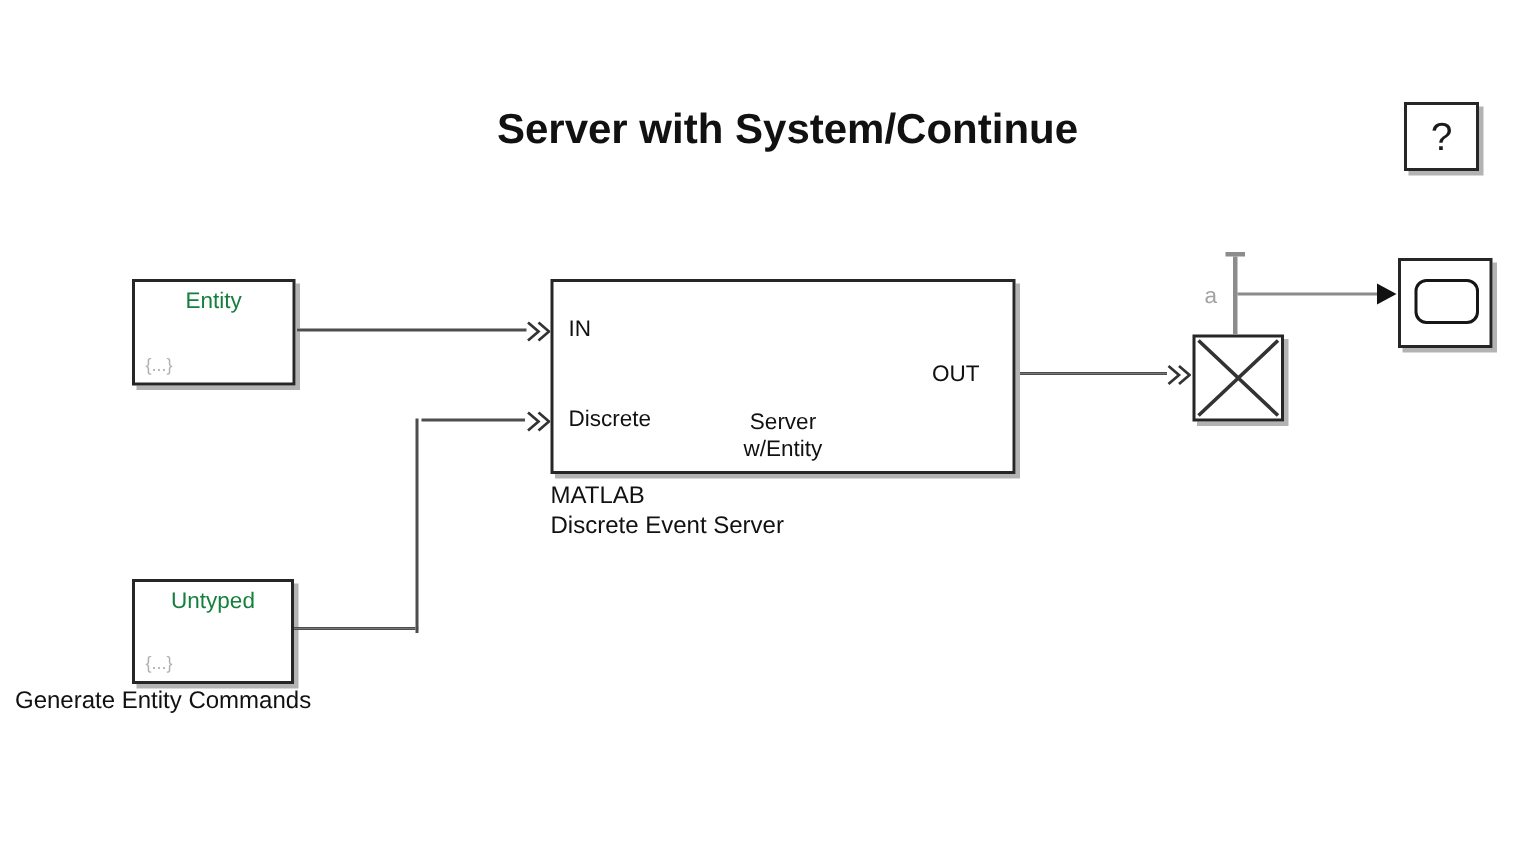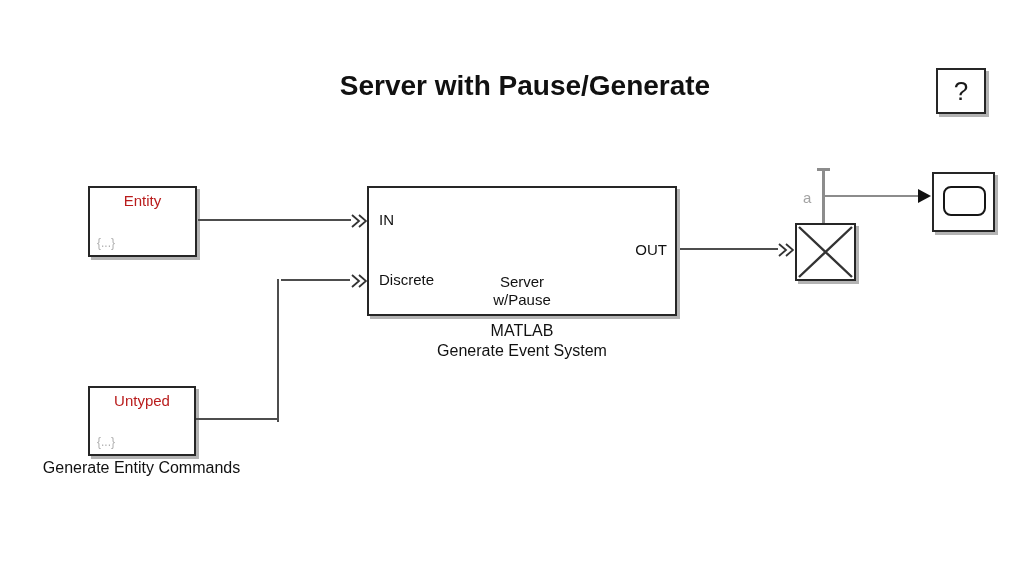--- a/index.html
+++ b/index.html
@@ -23,37 +23,37 @@
   }
   .help-block {
     left: 936px; top: 68px; width: 50px; height: 46px;
     display: flex; align-items: center; justify-content: center;
     font-size: 26px; color: #1a1a1a;
   }
   .entity-block  { left: 88px; top: 186px; width: 109px; height: 71px; }
   .untyped-block { left: 88px; top: 386px; width: 108px; height: 70px; padding-left: 24px; }
   .gen-label {
     position: absolute; left: 0; right: 0; top: 4px;
-    text-align: center; font-size: 15px; color: #b91c1c;
+    text-align: center; font-size: 15px; color: #15803d;
   }
   .gen-badge {
     position: absolute; left: 7px; bottom: 5px;
     font-size: 12px; color: #b0b0b0;
   }
   .server-block { left: 367px; top: 186px; width: 310px; height: 130px; }
   .port-label { position: absolute; font-size: 15px; color: #111; }
   .port-in    { left: 10px; top: 23px; }
   .port-pause { left: 10px; top: 83px; }
-  .port-out   { right: 8px; top: 53px; }
+  .port-out   { right: 22px; top: 53px; }
   .server-name {
     position: absolute; left: 0; right: 0; top: 45px;
     text-align: center; font-size: 15px; line-height: 18px; color: #111; margin-top: 40px;
   }
   .caption {
-    position: absolute; text-align: center;
+    position: absolute; text-align: left;
     font-size: 16px; line-height: 20px; color: #111;
   }
   .untyped-caption { left: 10px; top: 458px; width: 263px; }
   .server-caption  { left: 367px; top: 321px; width: 310px; }
   .terminator-block { left: 795px; top: 223px; width: 61px; height: 58px; }
   .scope-block { left: 932px; top: 172px; width: 63px; height: 60px; }
   .scope-screen {
     position: absolute; left: 9px; top: 12px; width: 43px; height: 30px;
     border: 2px solid #161616; border-radius: 8px; background: #fff;
   }
@@ -89,21 +89,21 @@
     position: absolute; left: 803px; top: 189px;
     font-size: 15px; color: #a3a3a3;
   }
   .x-icon-svg { position: absolute; left: 0; top: 0; width: 100%; height: 100%; }
 </style>
 </head>
 <body>
 
 <div class="canvas">
 
-  <div class="model-title">Server with Pause/Generate</div>
+  <div class="model-title">Server with System/Continue</div>
 
   <div class="block help-block">
     <span>?</span>
   </div>
 
   <div class="block entity-block">
     <div class="gen-label">Entity</div>
     <div class="gen-badge">{...}</div>
   </div>
 
@@ -128,26 +128,26 @@
   <svg class="chevron chev-term" viewBox="0 0 17 16">
     <path d="M2 2 L9 8 L2 14 M9 2 L16 8 L9 14" stroke="#333" stroke-width="1.8" fill="none"></path>
   </svg>
 
   <div class="block server-block">
     <div class="port-label port-in">IN</div>
     <div class="port-label port-pause">Discrete</div>
     <div class="port-label port-out">OUT</div>
     <div class="server-name">
       <div>Server</div>
-      <div>w/Pause</div>
+      <div>w/Entity</div>
     </div>
   </div>
   <div class="caption server-caption">
     <div>MATLAB</div>
-    <div>Generate Event System</div>
+    <div>Discrete Event Server</div>
   </div>
 
   <div class="block terminator-block">
     <svg class="x-icon-svg" viewBox="0 0 57 54" preserveAspectRatio="none">
       <path d="M2 2 L55 52 M55 2 L2 52" stroke="#333" stroke-width="2.4" fill="none"></path>
     </svg>
   </div>
 
   <div class="tag-a">a</div>
   <div class="probe-cap"></div>

